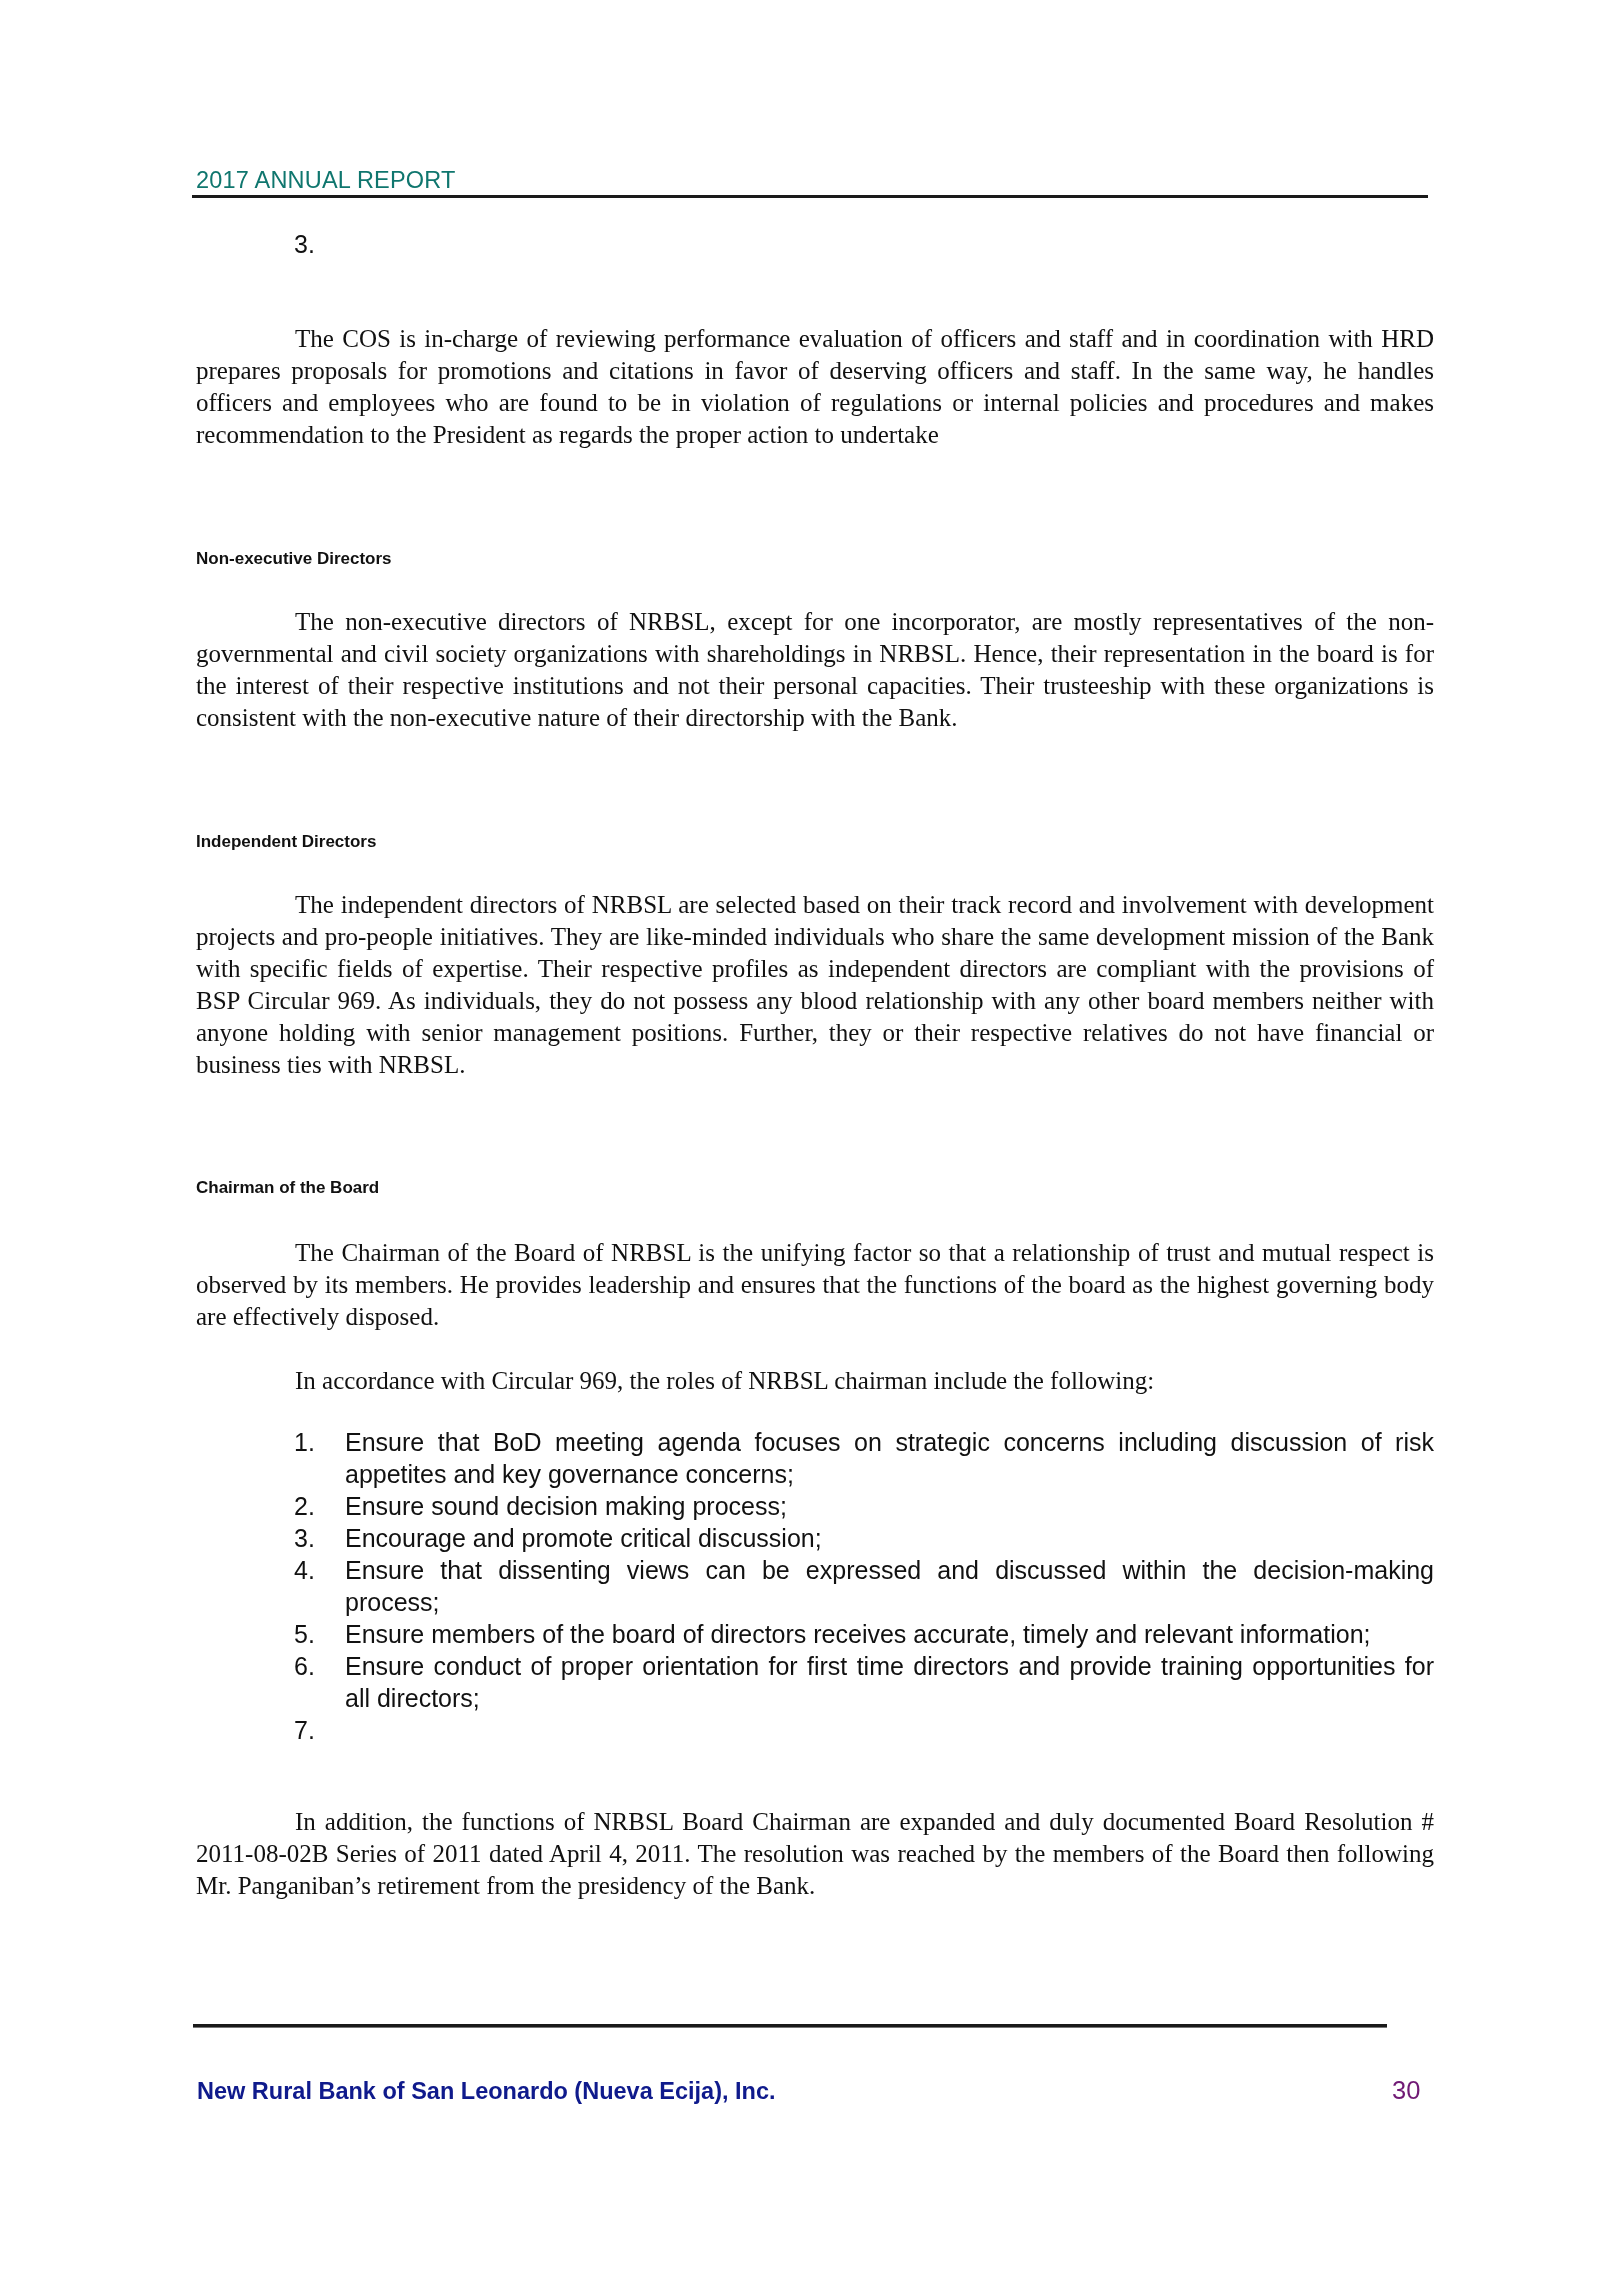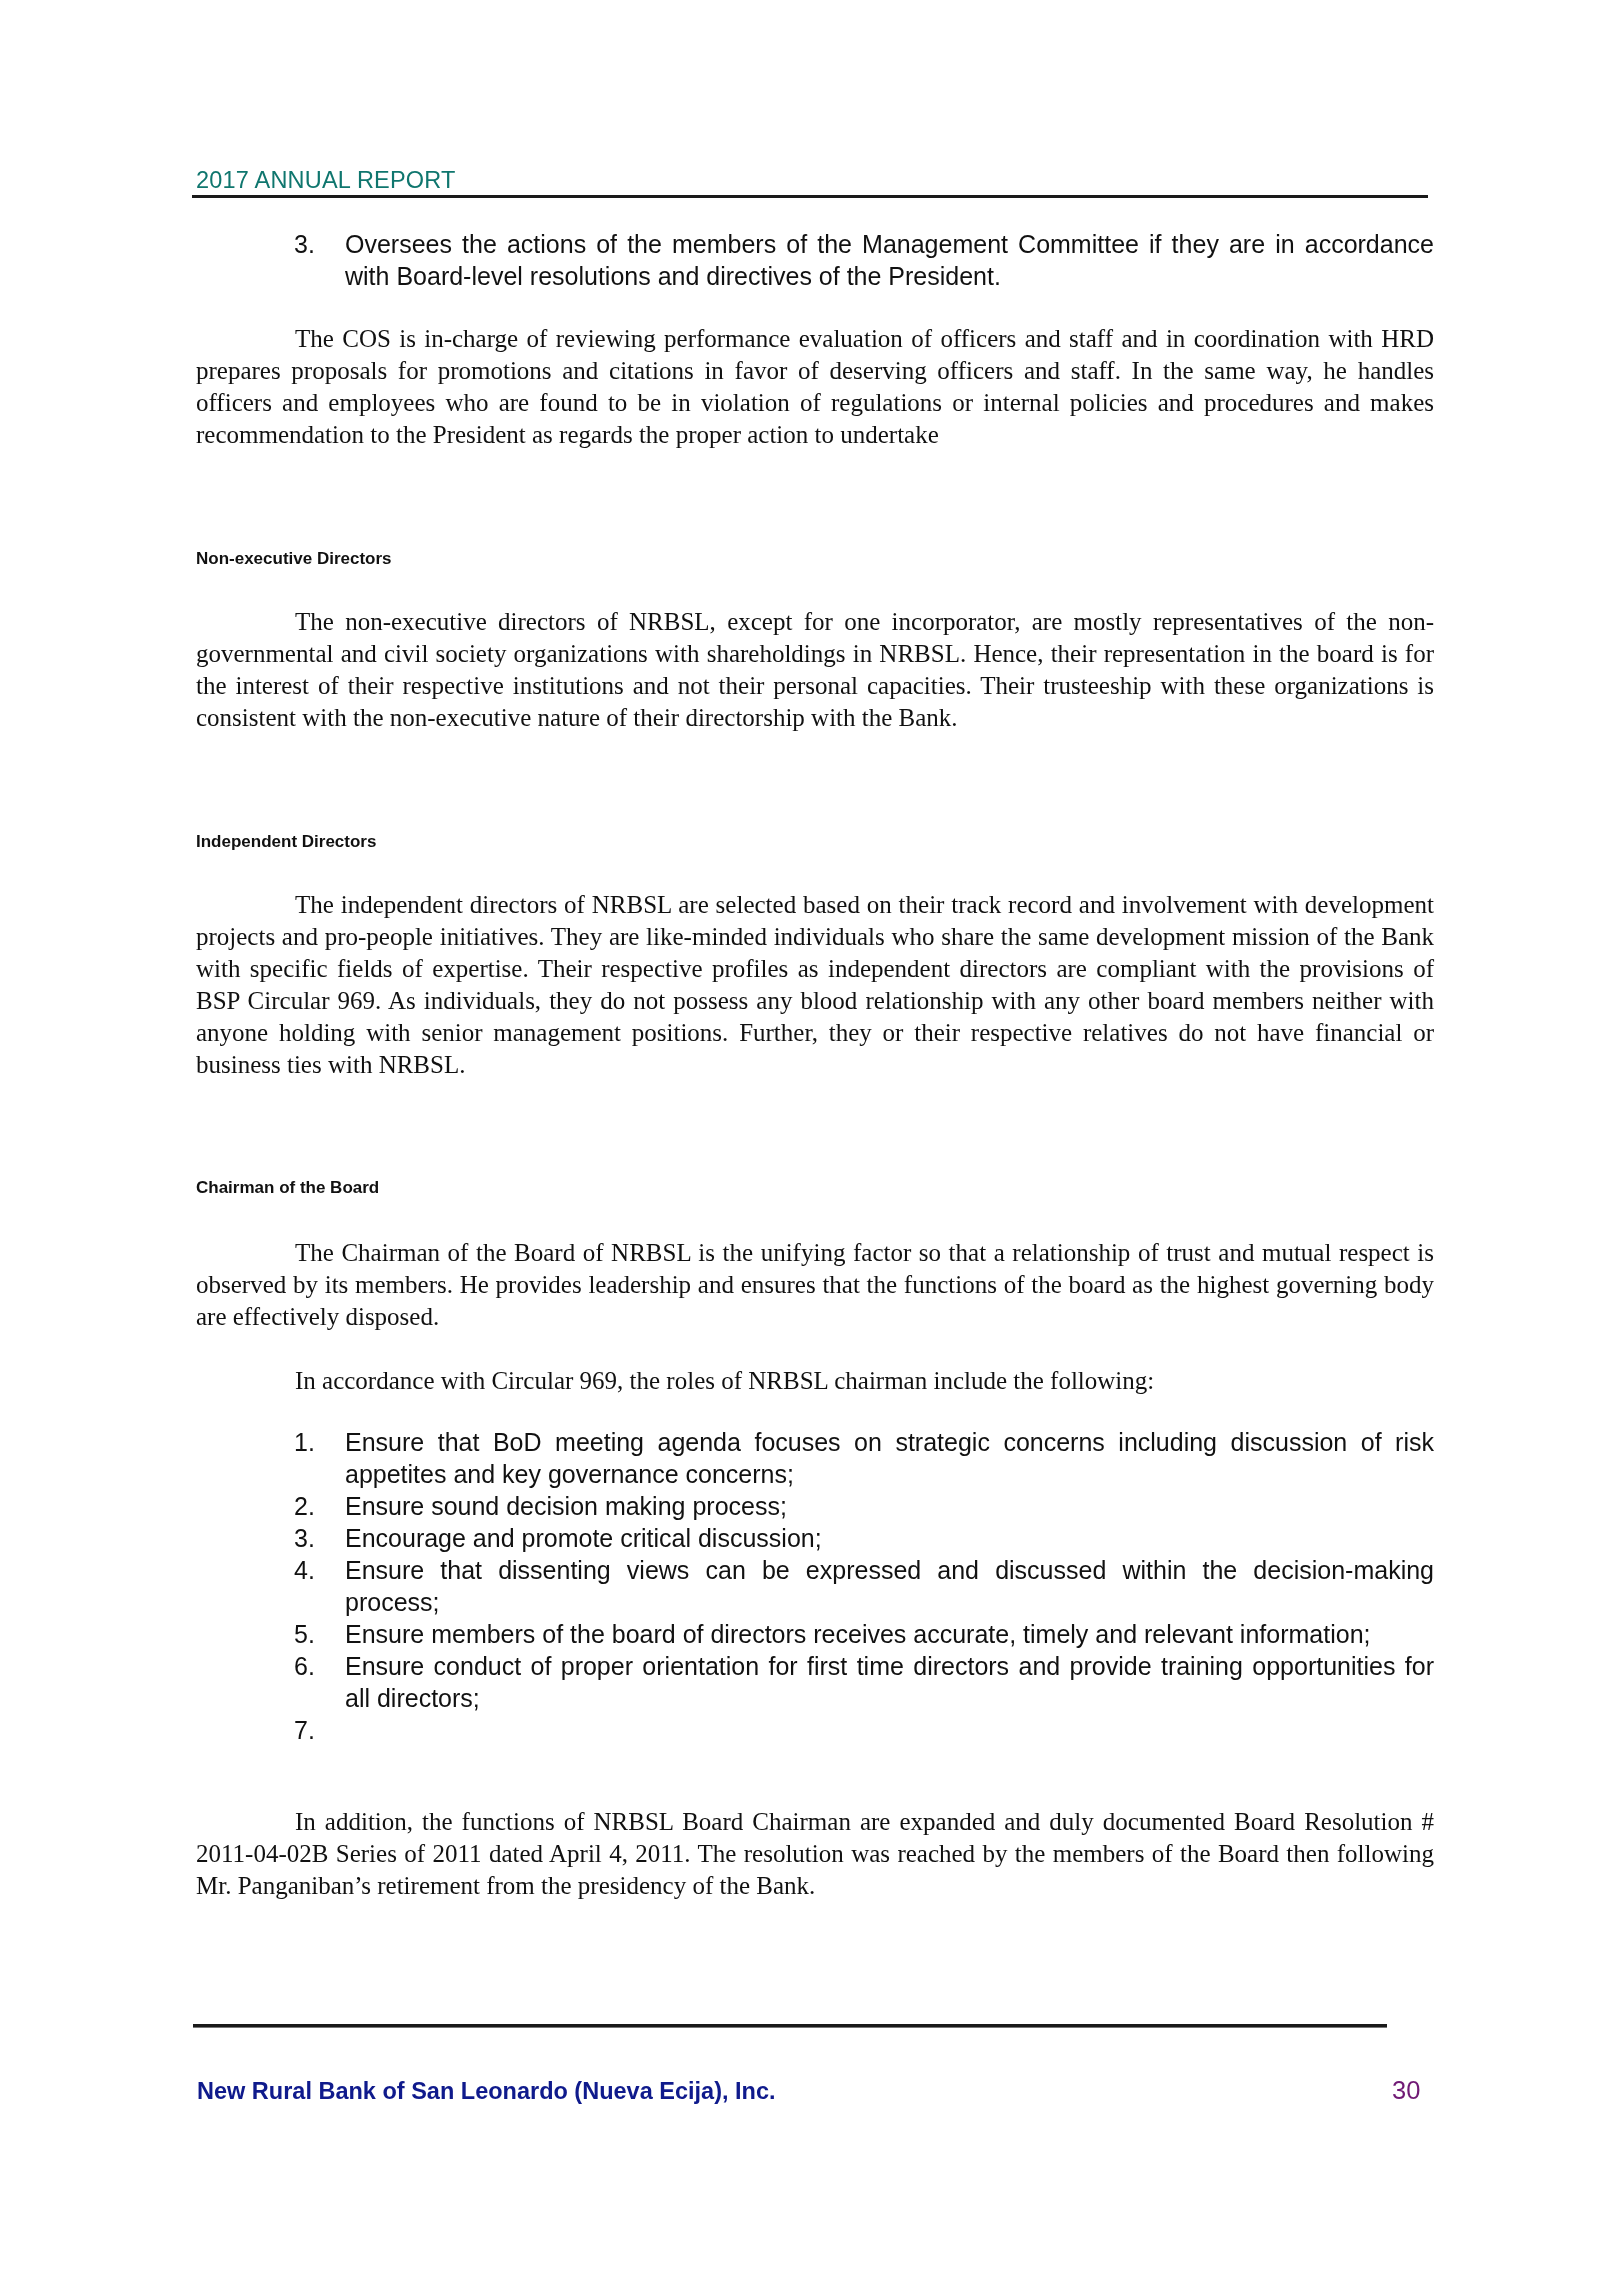--- a/index.html
+++ b/index.html
@@ -21,21 +21,20 @@
 </head>
 <body>
 
 <div class="abs header-title">2017 ANNUAL REPORT</div>
 <div class="abs header-rule"></div>
 
 <div class="abs block" style="top:228px;">
   <ol class="list">
     <li>
       <span class="num">3.</span>
-      <span>Oversees the actions of the members of the Management Committee if they are in accordance with Board-level resolutions and directives of the President.</span>
     </li>
   </ol>
 </div>
 
 <p class="abs block para" style="top:323px;">The COS is in-charge of reviewing performance evaluation of officers and staff and in coordination with HRD prepares proposals for promotions and citations in favor of deserving officers and staff. In the same way, he handles officers and employees who are found to be in violation of regulations or internal policies and procedures and makes recommendation to the President as regards the proper action to undertake</p>
 
 <div class="abs heading" style="top:543px;">Non-executive Directors</div>
 <p class="abs block para" style="top:606px;">The non-executive directors of NRBSL, except for one incorporator, are mostly representatives of the non-governmental and civil society organizations with shareholdings in NRBSL. Hence, their representation in the board is for the interest of their respective institutions and not their personal capacities. Their trusteeship with these organizations is consistent with the non-executive nature of their directorship with the Bank.</p>
 
 <div class="abs heading" style="top:826px;">Independent Directors</div>
@@ -70,18 +69,18 @@
     <li>
       <span class="num">6.</span>
       <span>Ensure conduct of proper orientation for first time directors and provide training opportunities for all directors;</span>
     </li>
     <li>
       <span class="num">7.</span>
     </li>
   </ol>
 </div>
 
-<p class="abs block para" style="top:1806px;">In addition, the functions of NRBSL Board Chairman are expanded and duly documented Board Resolution # 2011-04-02B Series of 2011 dated April 4, 2011. The resolution was reached by the members of the Board then following Mr. Panganiban’s retirement from the presidency of the Bank.</p>
+<p class="abs block para" style="top:1806px;">In addition, the functions of NRBSL Board Chairman are expanded and duly documented Board Resolution # 2011-08-02B Series of 2011 dated April 4, 2011. The resolution was reached by the members of the Board then following Mr. Panganiban’s retirement from the presidency of the Bank.</p>
 
 <div class="abs footer-rule"></div>
 <div class="abs footer-org">New Rural Bank of San Leonardo (Nueva Ecija), Inc.</div>
 <div class="abs footer-page">30</div>
 
 
 </body></html>

